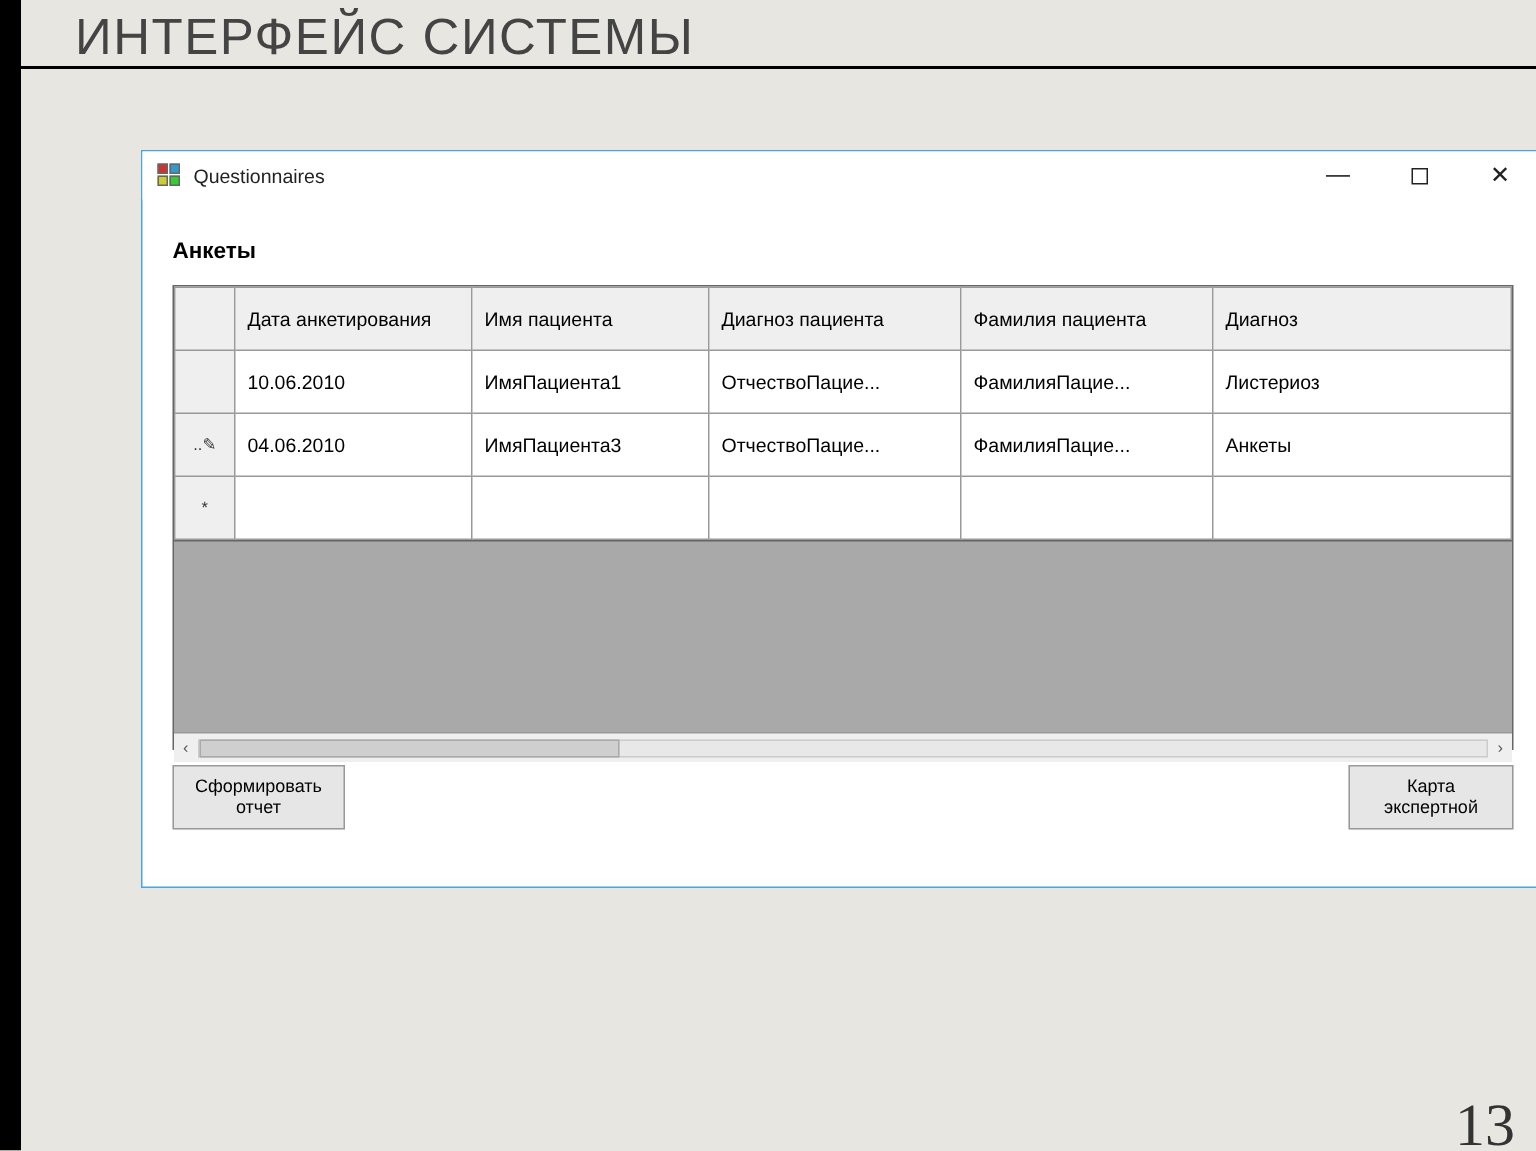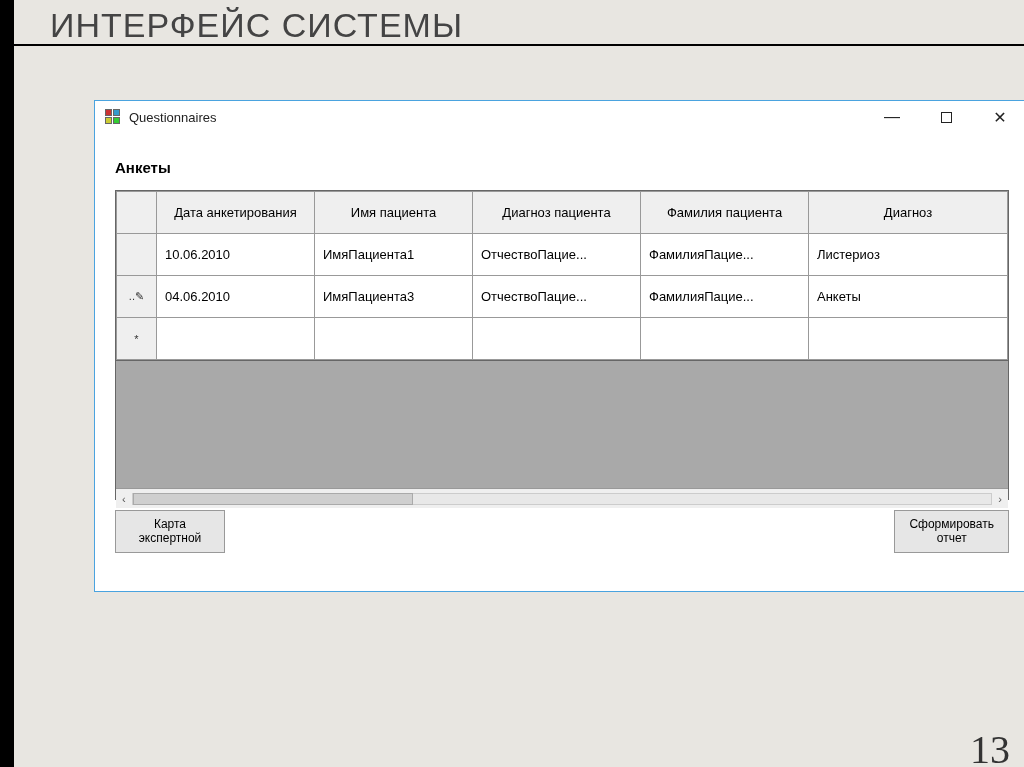--- a/index.html
+++ b/index.html
@@ -104,21 +104,21 @@
     border: 1px solid #999;
     padding: 4px 8px;
     overflow: hidden;
     white-space: nowrap;
     text-overflow: ellipsis;
     height: 42px;
   }
   table.grid th {
     background: #efefef;
     font-weight: normal;
-    text-align: center;
+    text-align: left;
     height: 42px;
     line-height: 1.2;
     vertical-align: middle;
   }
   .rowhdr {
     width: 40px;
     background: #efefef;
     text-align: center;
     font-size: 11px;
     color: #333;
@@ -246,18 +246,18 @@
         <div class="hscroll">
           <span class="arrow">‹</span>
           <div class="track">
             <div class="thumb"></div>
           </div>
           <span class="arrow">›</span>
         </div>
       </div>
 
       <div class="bottom-buttons">
+        <div class="btn">Сформировать<br>отчет</div>
         <div class="btn">Карта<br>экспертной</div>
-        <div class="btn">Сформировать<br>отчет</div>
       </div>
     </div>
   </div>
 </div>
 
 </body></html>

